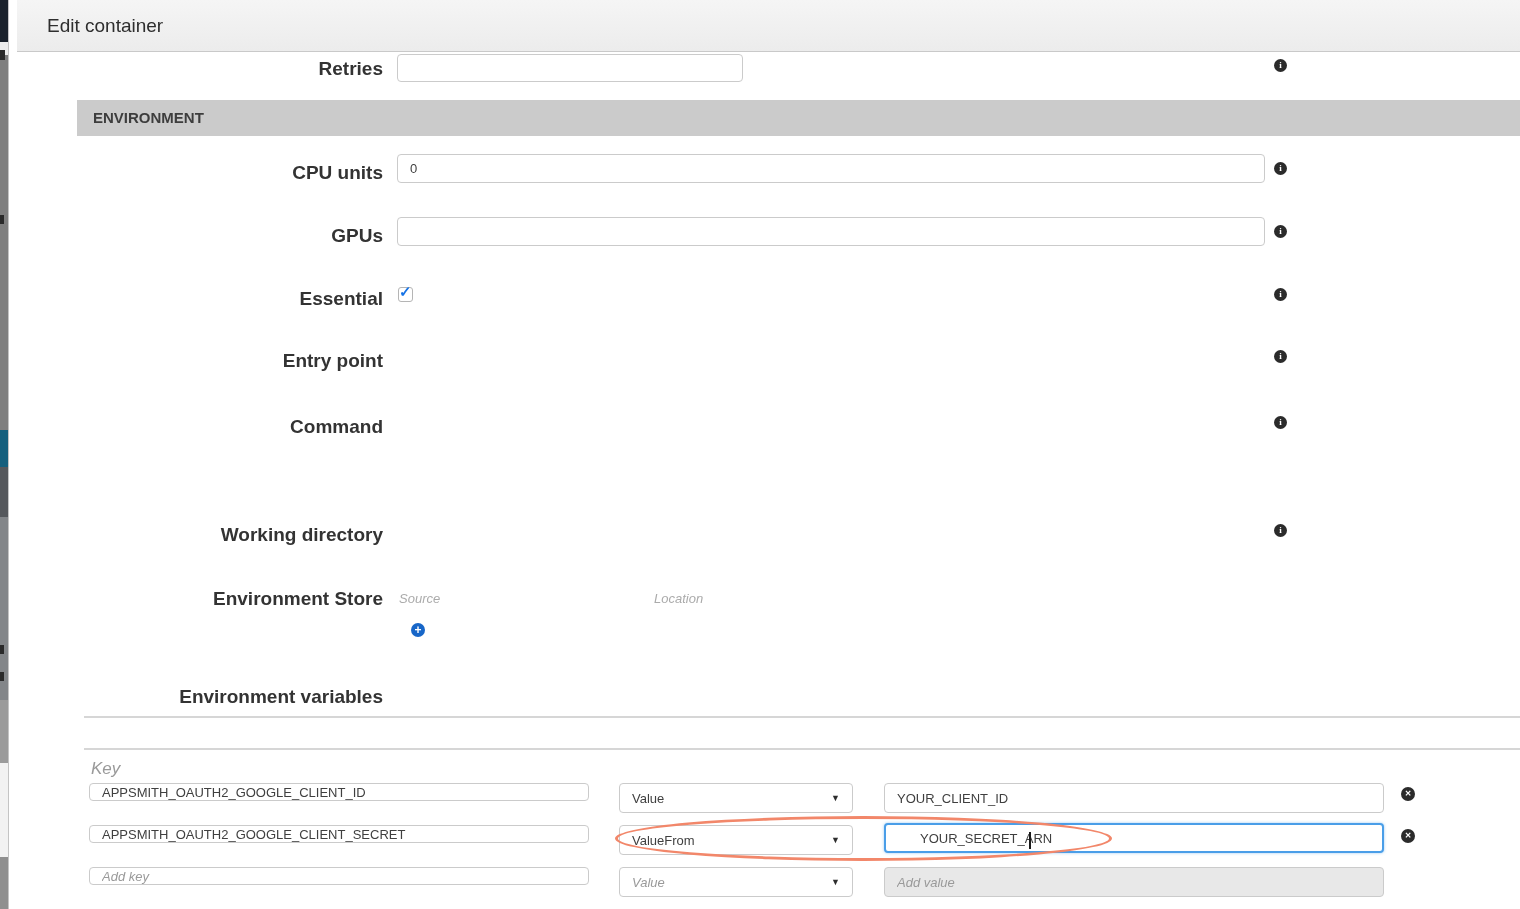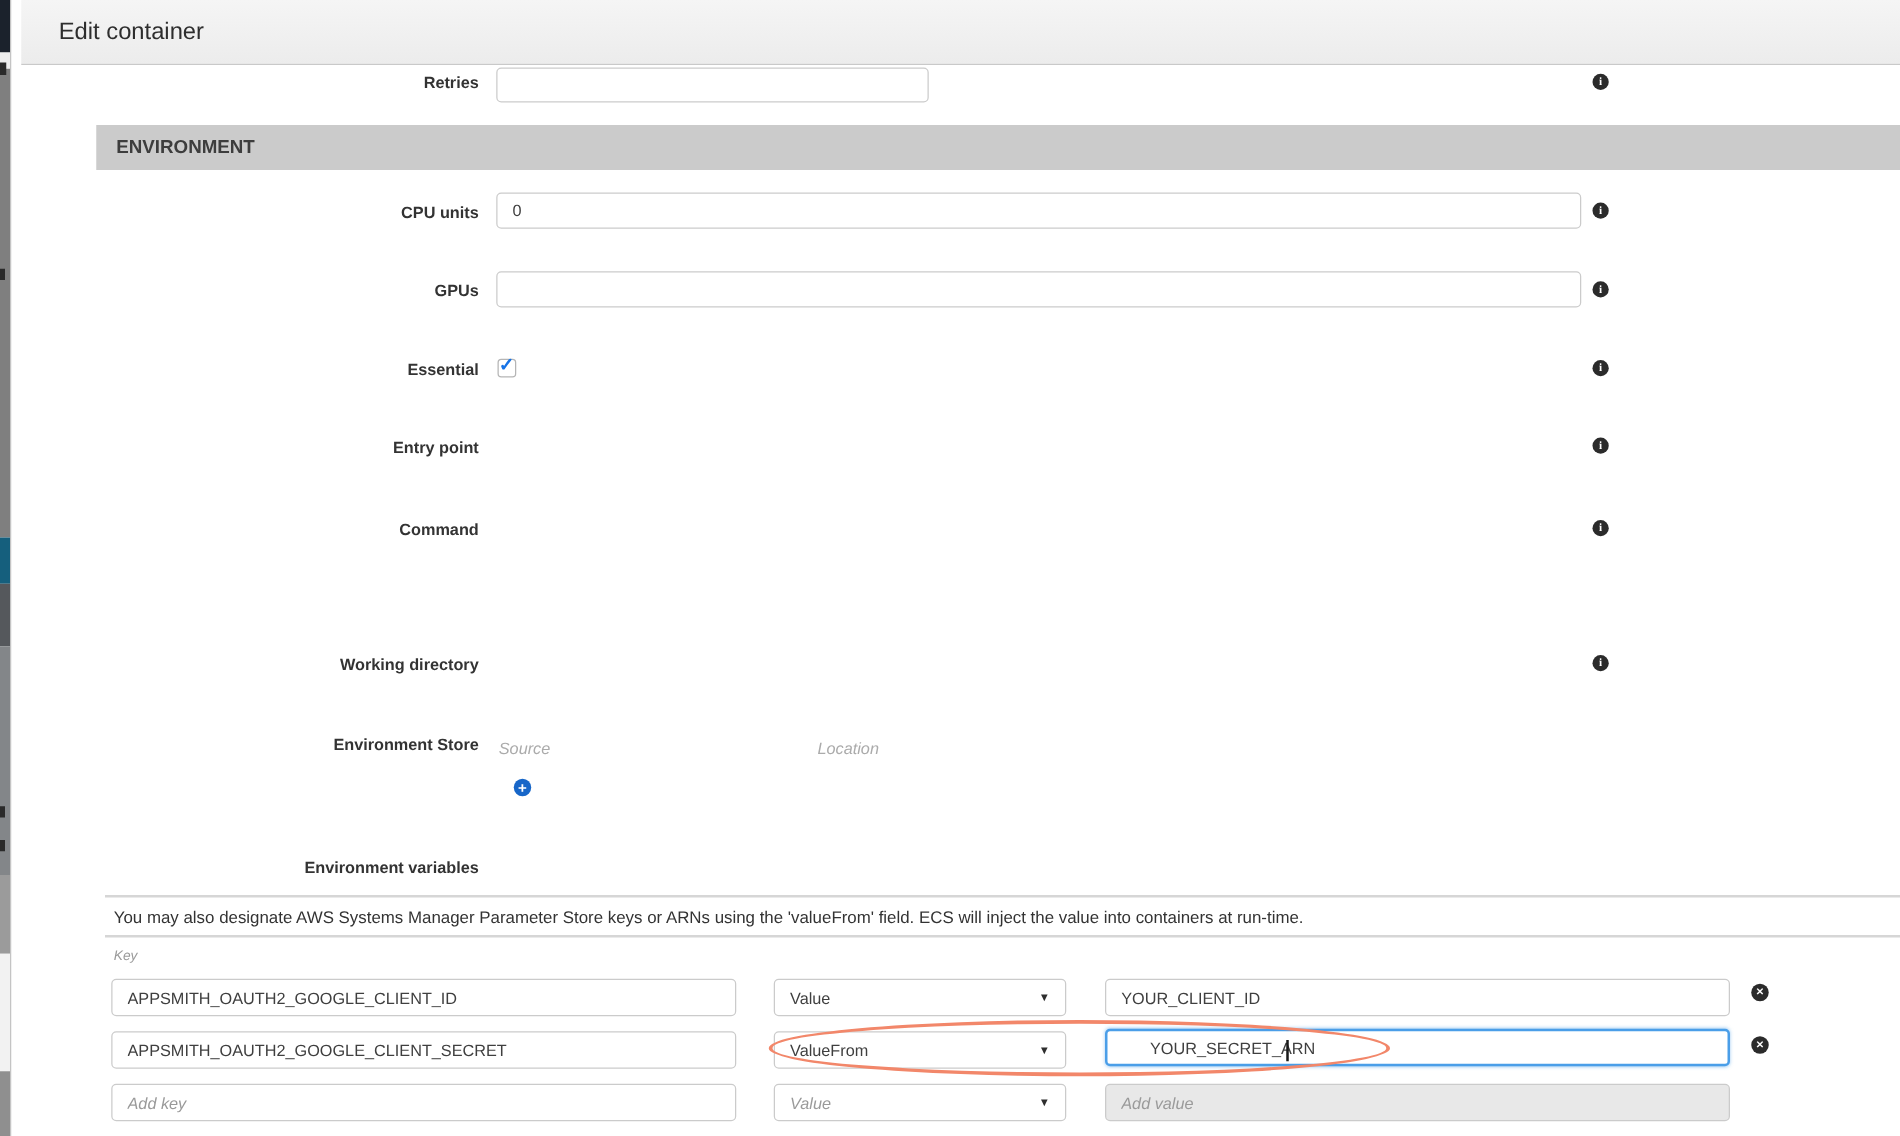--- a/index.html
+++ b/index.html
@@ -11,21 +11,21 @@
   .sliver { position:absolute; left:0; width:8px; }
   .sliver-frag { position:absolute; background:#2a2a2a; }
 
   
   #modal { position:absolute; left:8px; top:0; width:1512px; height:909px; background:#fff; border-left:1px solid #c4c4c4; }
   #modal-header { position:absolute; left:8px; top:0; width:1512px; height:52px;
     background:linear-gradient(#f5f5f5,#ececec); border-bottom:1px solid #c9c9c9; z-index:2; }
   #modal-title { position:absolute; left:30px; top:0; line-height:52px; font-size:19px; color:#2e2e2e; }
 
   
-  .lbl { position:absolute; left:8px; width:366px; text-align:right; font-size:13px; font-weight:bold; color:#333; }
+  .lbl { position:absolute; left:8px; width:366px; text-align:right; font-size:19px; font-weight:bold; color:#333; }
   .inp, .ta {
     position:absolute; border:1px solid #cbcbcb; border-radius:4px; background:#fff;
     font-family:"Liberation Sans",sans-serif; font-size:13px; color:#3f3f3f; padding:0 12px; outline:none;
   }
   .ta { padding:8px 12px; resize:both; line-height:1.3; }
   .inp::placeholder, .ta::placeholder { font-style:italic; color:#9a9a9a; opacity:1; }
 
   .info-icon { position:absolute; left:1265px; width:13px; height:13px; border-radius:50%;
     background:#2b2b2b; color:#fff; font-size:9px; font-weight:bold; font-family:"Liberation Serif",serif;
     display:flex; align-items:center; justify-content:center; line-height:1; }
@@ -39,23 +39,23 @@
   #essential-checkbox .check { position:absolute; left:0px; top:-5px; font-size:15px; font-weight:bold; color:#1673e6; }
 
   
   .col-head { position:absolute; font-size:13px; font-style:italic; color:#ababab; }
   #env-files-add { position:absolute; left:402px; top:623px; width:14px; height:14px; border-radius:50%;
     background:#1766c8; color:#fff; font-size:12px; font-weight:bold; display:flex; align-items:center; justify-content:center; line-height:1; }
 
   
   .divider { position:absolute; left:75px; width:1445px; height:2px; background:#d6d6d6; }
   #env-note { position:absolute; left:82px; top:726px; width:1300px; font-size:13.5px; color:#333; white-space:nowrap; }
-  #key-header { position:absolute; left:82px; top:759px; font-size:11px; font-style:italic; color:#9a9a9a; }
+  #key-header { position:absolute; left:82px; top:759px; font-size:17px; font-style:italic; color:#9a9a9a; }
 
-  .key-inp   { left:80px;  width:500px; height:30px; }
+  .key-inp   { left:80px;  width:500px; height:18px; }
   .val-inp   { left:875px; width:500px; height:30px; }
   .select-box { position:absolute; left:610px; width:234px; height:30px; border:1px solid #cbcbcb; border-radius:4px;
     background:#fff; font-size:13px; color:#3f3f3f; display:flex; align-items:center; padding:0 12px; }
   .select-box .arrow { margin-left:auto; font-size:9px; color:#2e2e2e; }
   .select-box.placeholder { color:#9a9a9a; font-style:italic; }
   .select-box.placeholder .arrow { color:#2e2e2e; font-style:normal; }
 
   .remove-icon { position:absolute; left:1392px; width:14px; height:14px; border-radius:50%;
     background:#2b2b2b; color:#fff; font-size:8px; font-weight:bold; display:flex; align-items:center; justify-content:center; line-height:1; }
 
@@ -125,21 +125,20 @@
 
     <div class="lbl" style="top:588px;">Environment Store</div>
     <div class="col-head" style="left:390px;top:591px;">Source</div>
     <div class="col-head" style="left:645px;top:591px;">Location</div>
     <div id="env-files-add">
       <span>+</span>
     </div>
 
     <div class="lbl" style="top:686px;">Environment variables</div>
     <div class="divider" style="top:716px;"></div>
-    <div id="env-note">You may also designate AWS Systems Manager Parameter Store keys or ARNs using the 'valueFrom' field. ECS will inject the value into containers at run-time.</div>
     <div class="divider" style="top:748px;"></div>
     <div id="key-header">Key</div>
 
     <div>
       <input class="inp key-inp" style="position: absolute; top: 783px;" value="APPSMITH_OAUTH2_GOOGLE_CLIENT_ID">
       <div class="select-box" style="top:783px;">
         <span>Value</span>
         <span class="arrow">▼</span>
       </div>
       <input class="inp val-inp" style="position: absolute; top: 783px;" value="YOUR_CLIENT_ID">

